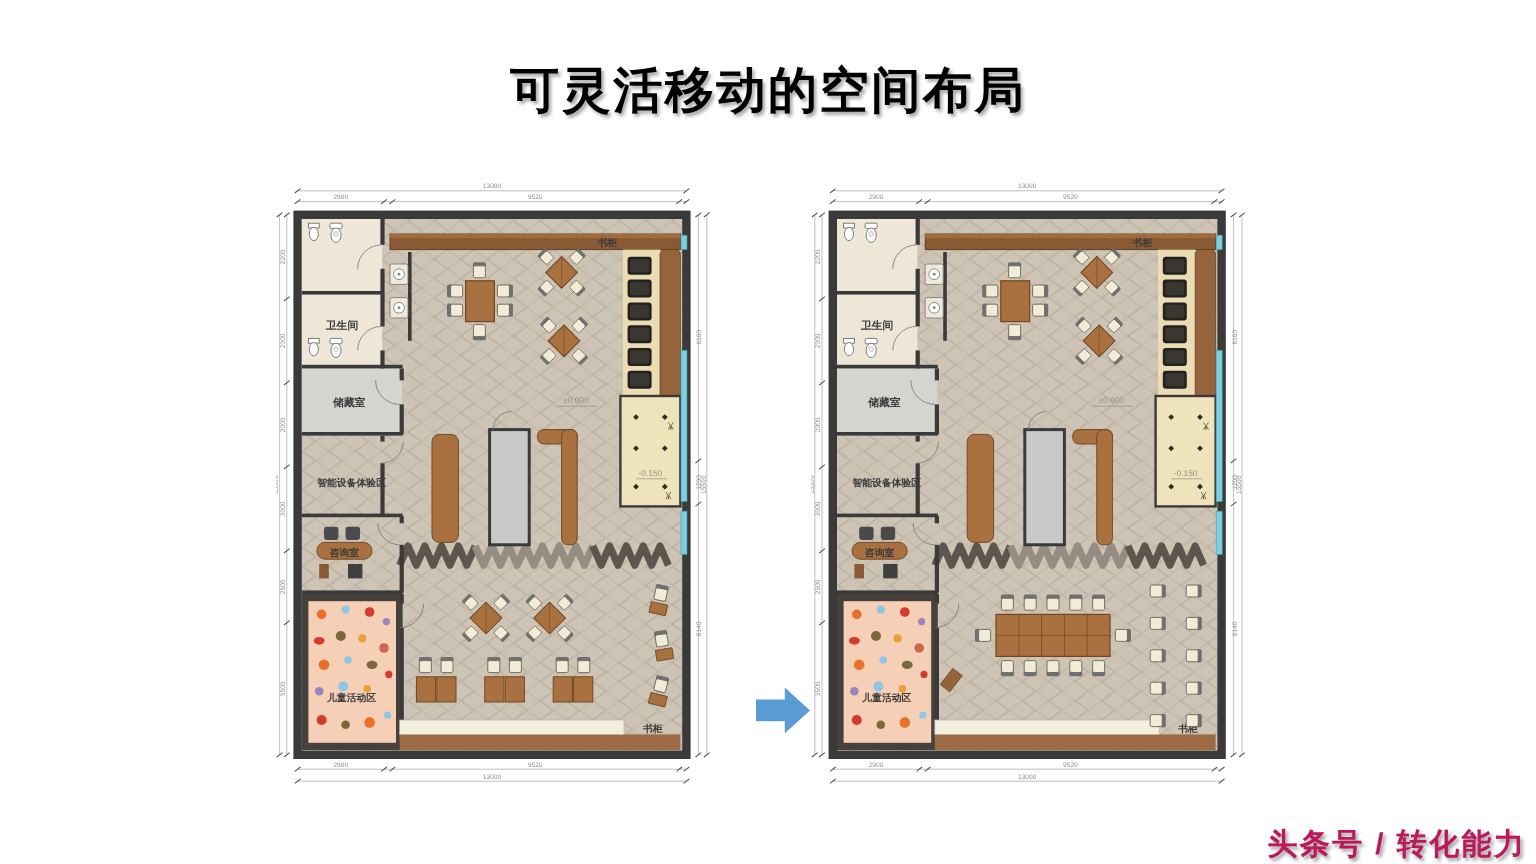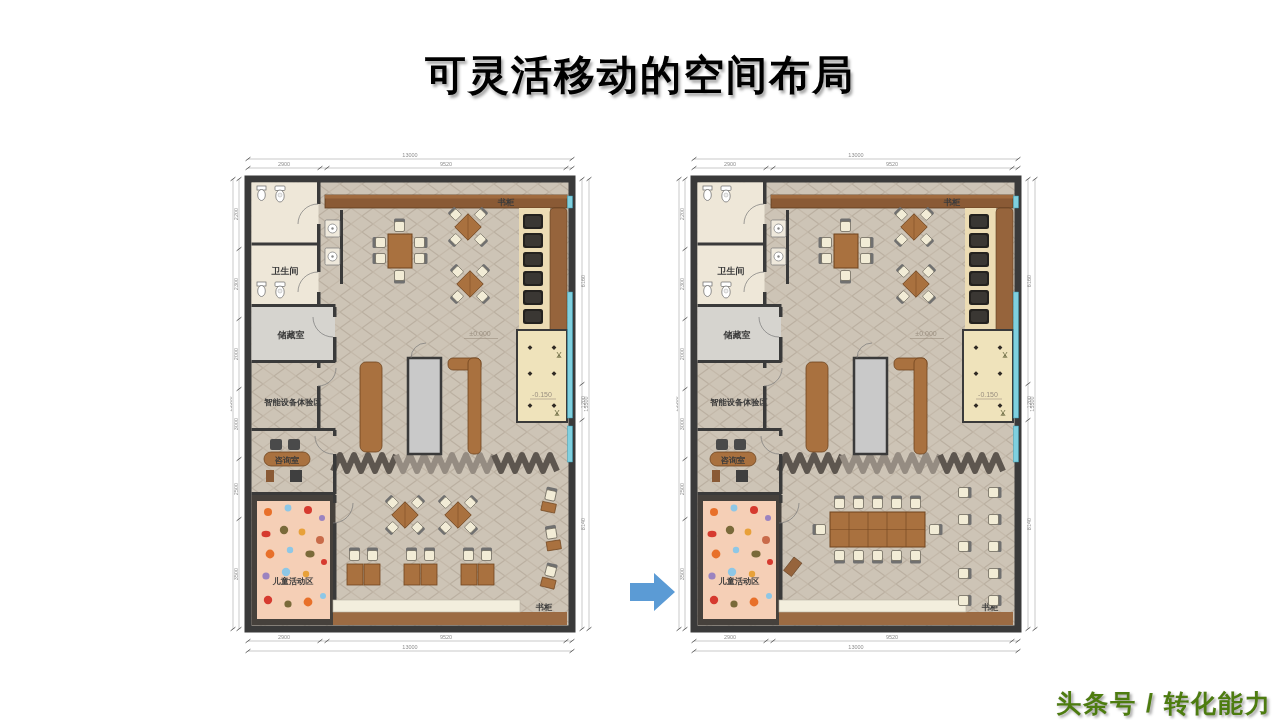--- a/index.html
+++ b/index.html
@@ -7,21 +7,21 @@
        font-family:"Liberation Sans","DejaVu Sans",sans-serif;}
   .slide{position:relative;width:1280px;height:720px;background:#ffffff;}
   .title{position:absolute;top:48px;left:0;width:100%;text-align:center;
          font-size:41px;font-weight:800;letter-spacing:2px;color:#000;
          text-shadow:2px 3px 3px rgba(0,0,0,0.35);}
   .plan{position:absolute;margin:0;padding:0;}
   .plan-left{left:230px;top:152px;}
   .plan-right{left:676px;top:152px;}
   .arrow{position:absolute;left:630px;top:572px;width:46px;height:40px;}
   .watermark{position:absolute;right:8px;bottom:0px;font-size:25px;font-weight:700;
-             letter-spacing:2px;color:#4d7c0f;
+             letter-spacing:2px;color:#be185d;
              text-shadow:2px 2px 3px #9e9e9e, -0.5px -0.5px 0 #dcdcdc;}
   svg text{font-family:"Liberation Sans","DejaVu Sans",sans-serif;}
   .room-label{font-size:9px;font-weight:700;fill:#3b3b3b;text-anchor:middle;}
   .room-label-sm{font-size:8.2px;font-weight:700;fill:#3b3b3b;text-anchor:middle;}
   .elev{font-size:7px;fill:#9a8f80;text-anchor:middle;}
   .dim line{stroke:#a6a6a6;stroke-width:0.6;}
   .dim text{font-size:5.5px;fill:#8f8f8f;text-anchor:middle;}
   .sprite{position:absolute;width:0;height:0;overflow:hidden;}
 </style>
 </head>

